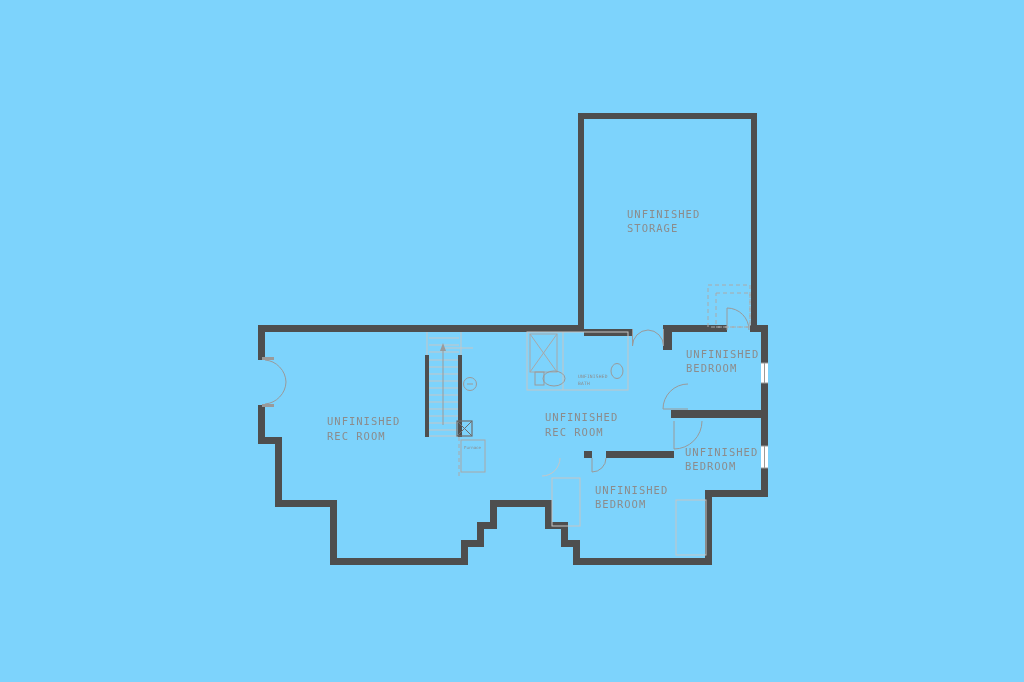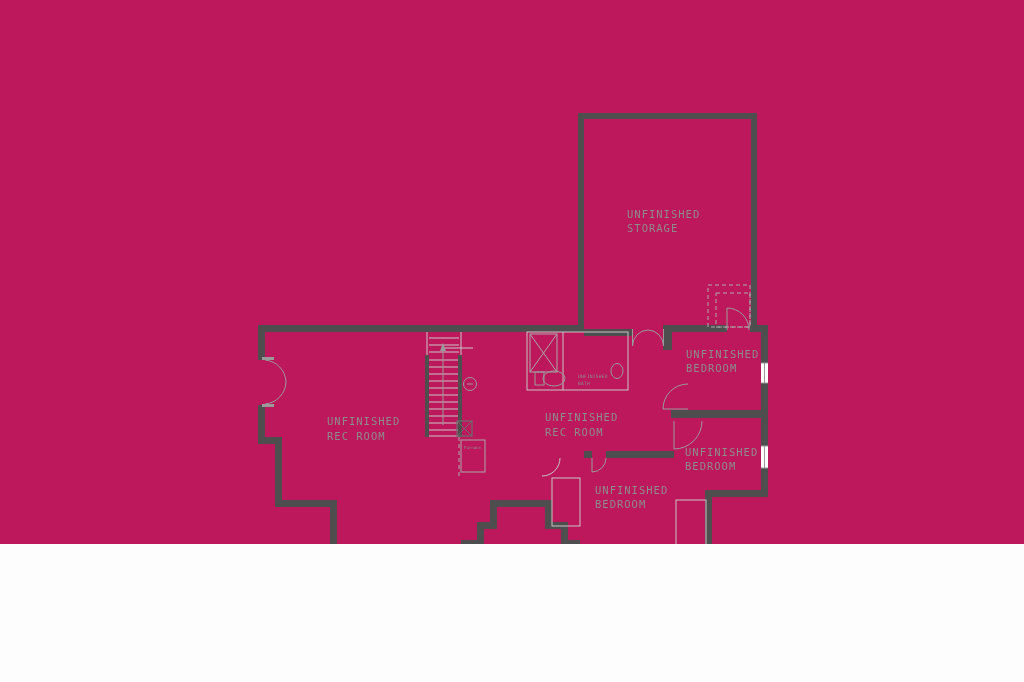--- a/index.html
+++ b/index.html
@@ -1,16 +1,16 @@
 <!DOCTYPE html>
 <html><head>
 <meta charset="utf-8">
 <style>
   html,body{margin:0;padding:0;background:#fdfdfd;}
-  .canvas{position:relative;width:1024px;height:544px;background:#be185d;overflow:hidden;
+  .canvas{position:relative;width:1024px;height:682px;background:#7dd3fc;overflow:hidden;
           font-family:"DejaVu Sans Mono", monospace;}
   svg{display:block}
   text{font-family:"DejaVu Sans Mono", monospace; fill:#8c8c8c;}
   .room-label{font-size:10.5px;letter-spacing:1px;}
   .tiny-label{font-size:4.6px;letter-spacing:0.2px;}
   .micro-label{font-size:4px;letter-spacing:0;}
   .wall{fill:#4e4e4e;stroke:none;}
   .lt{stroke:#c6c6c6;stroke-width:1;fill:none;}
   .md{stroke:#9a9a9a;stroke-width:1;fill:none;}
   .fixture{stroke:#a8a8a8;stroke-width:1;fill:none;}

